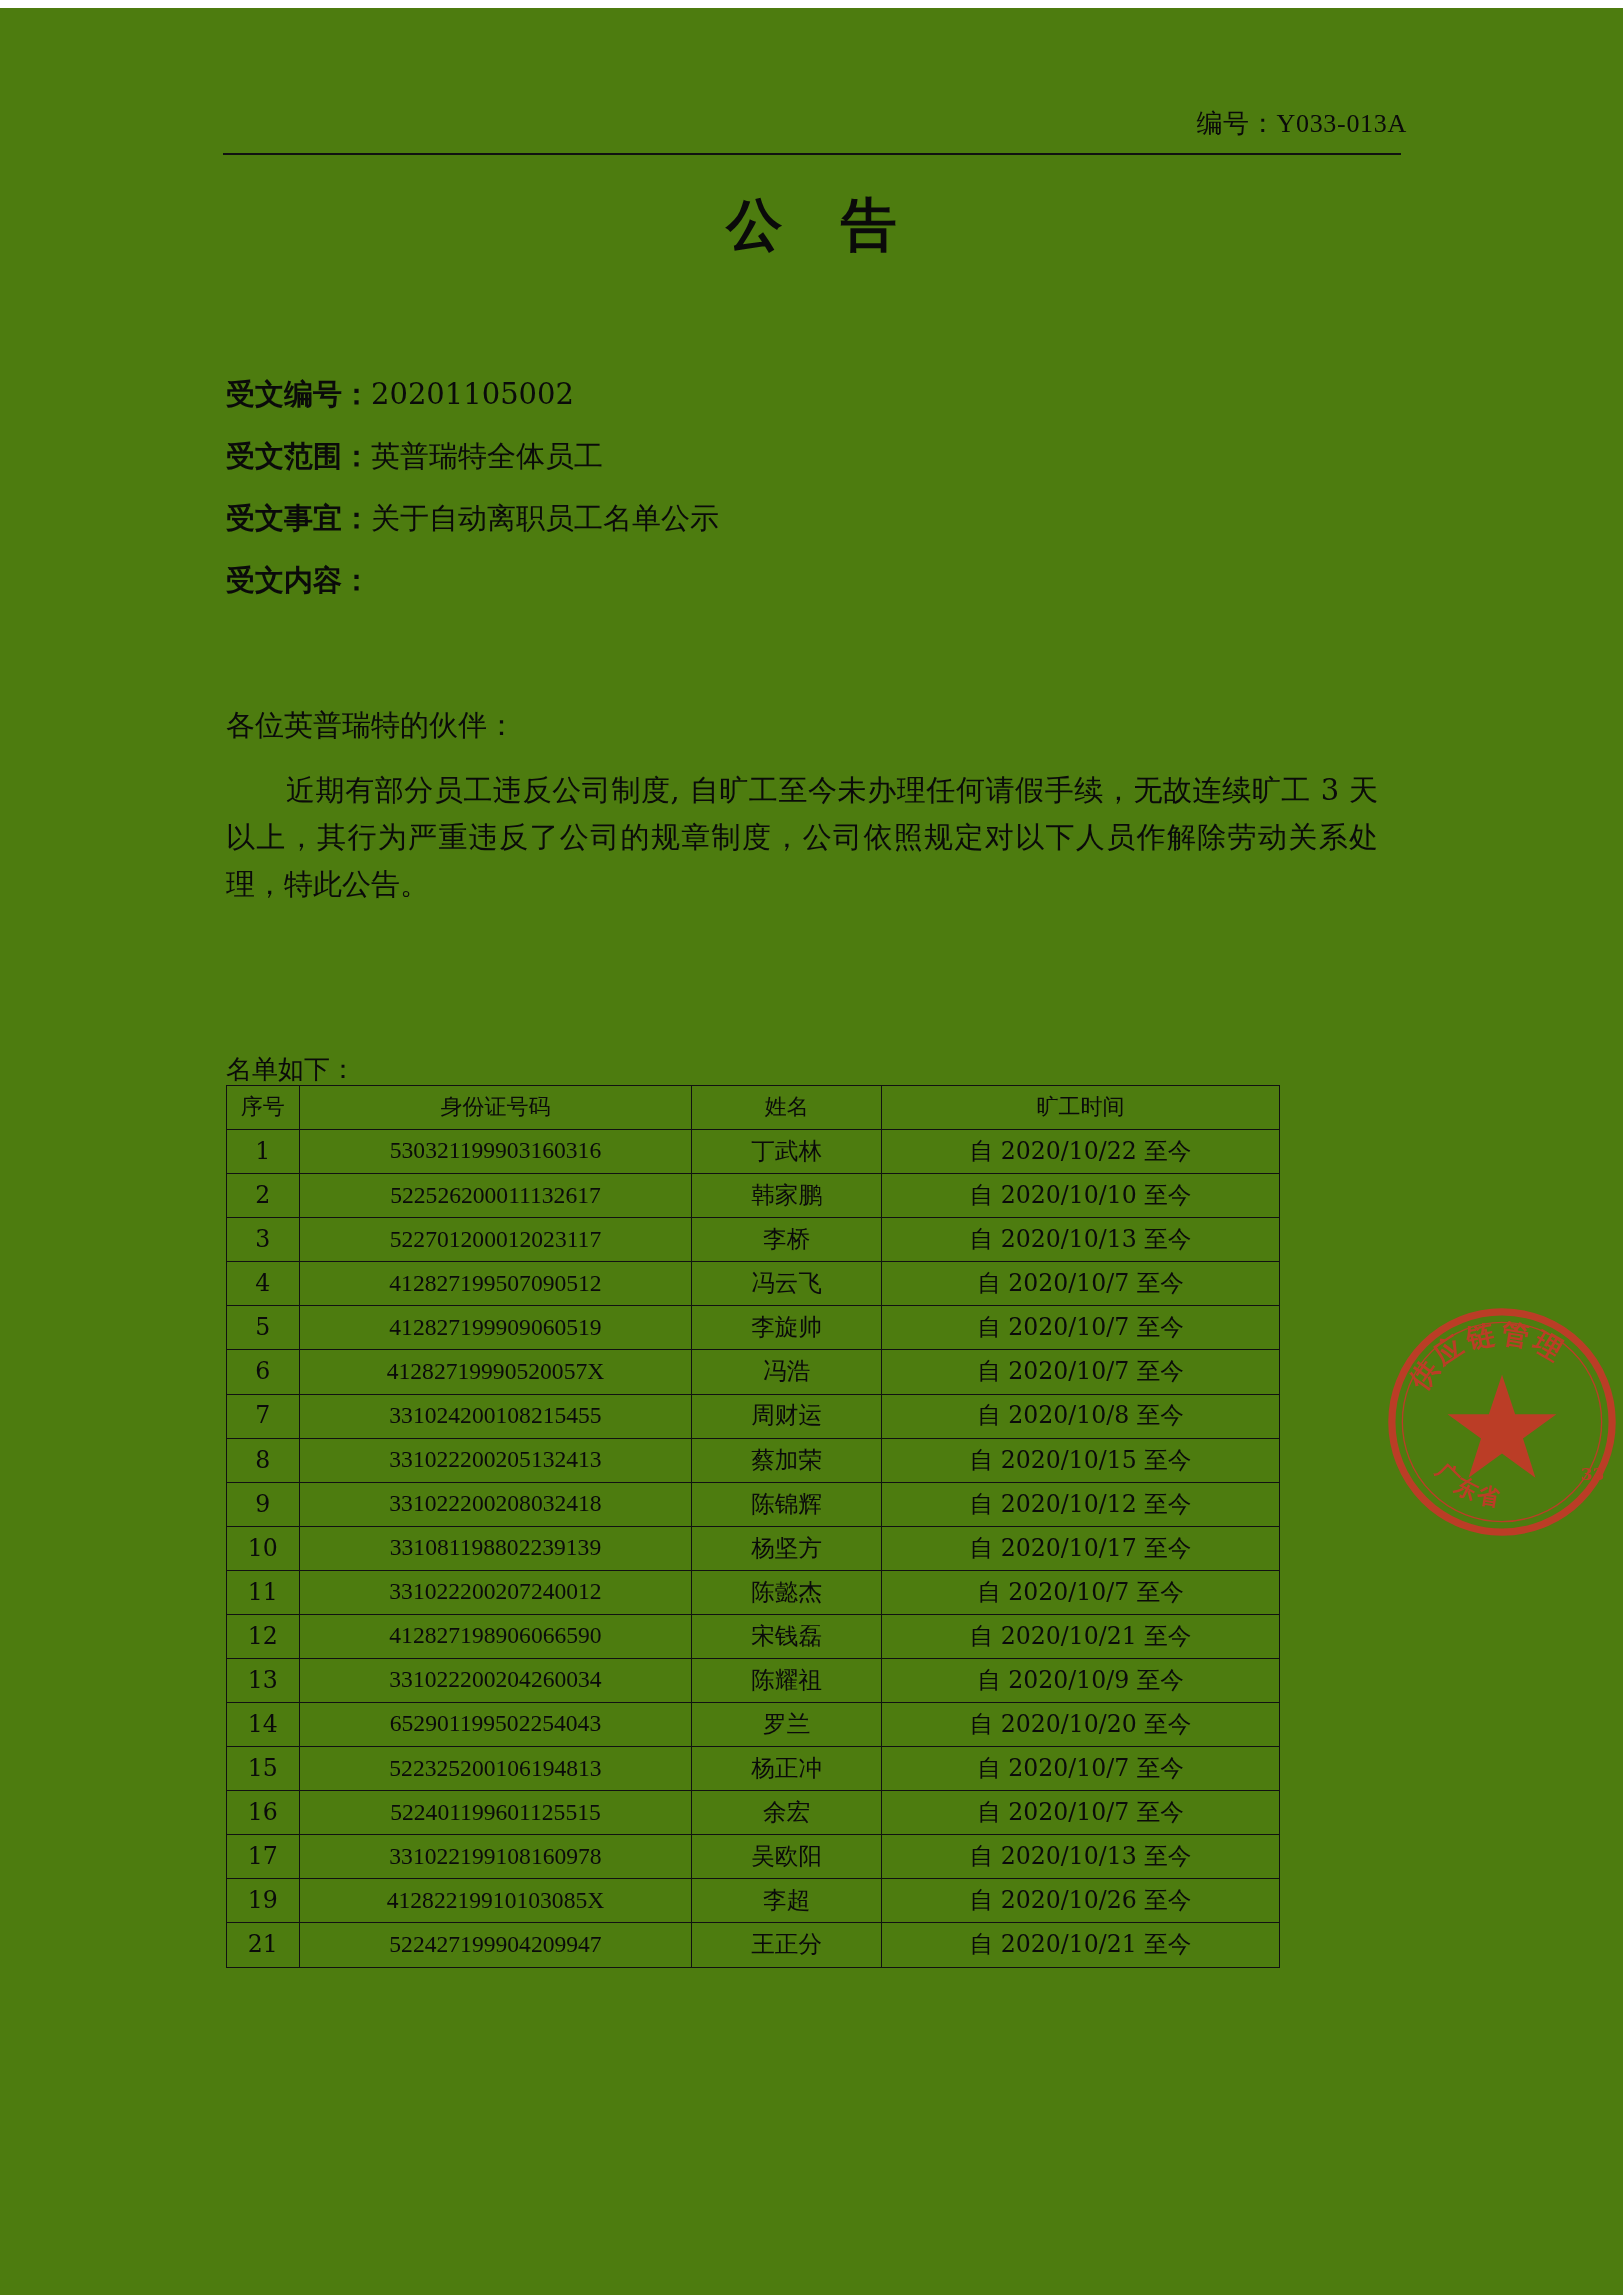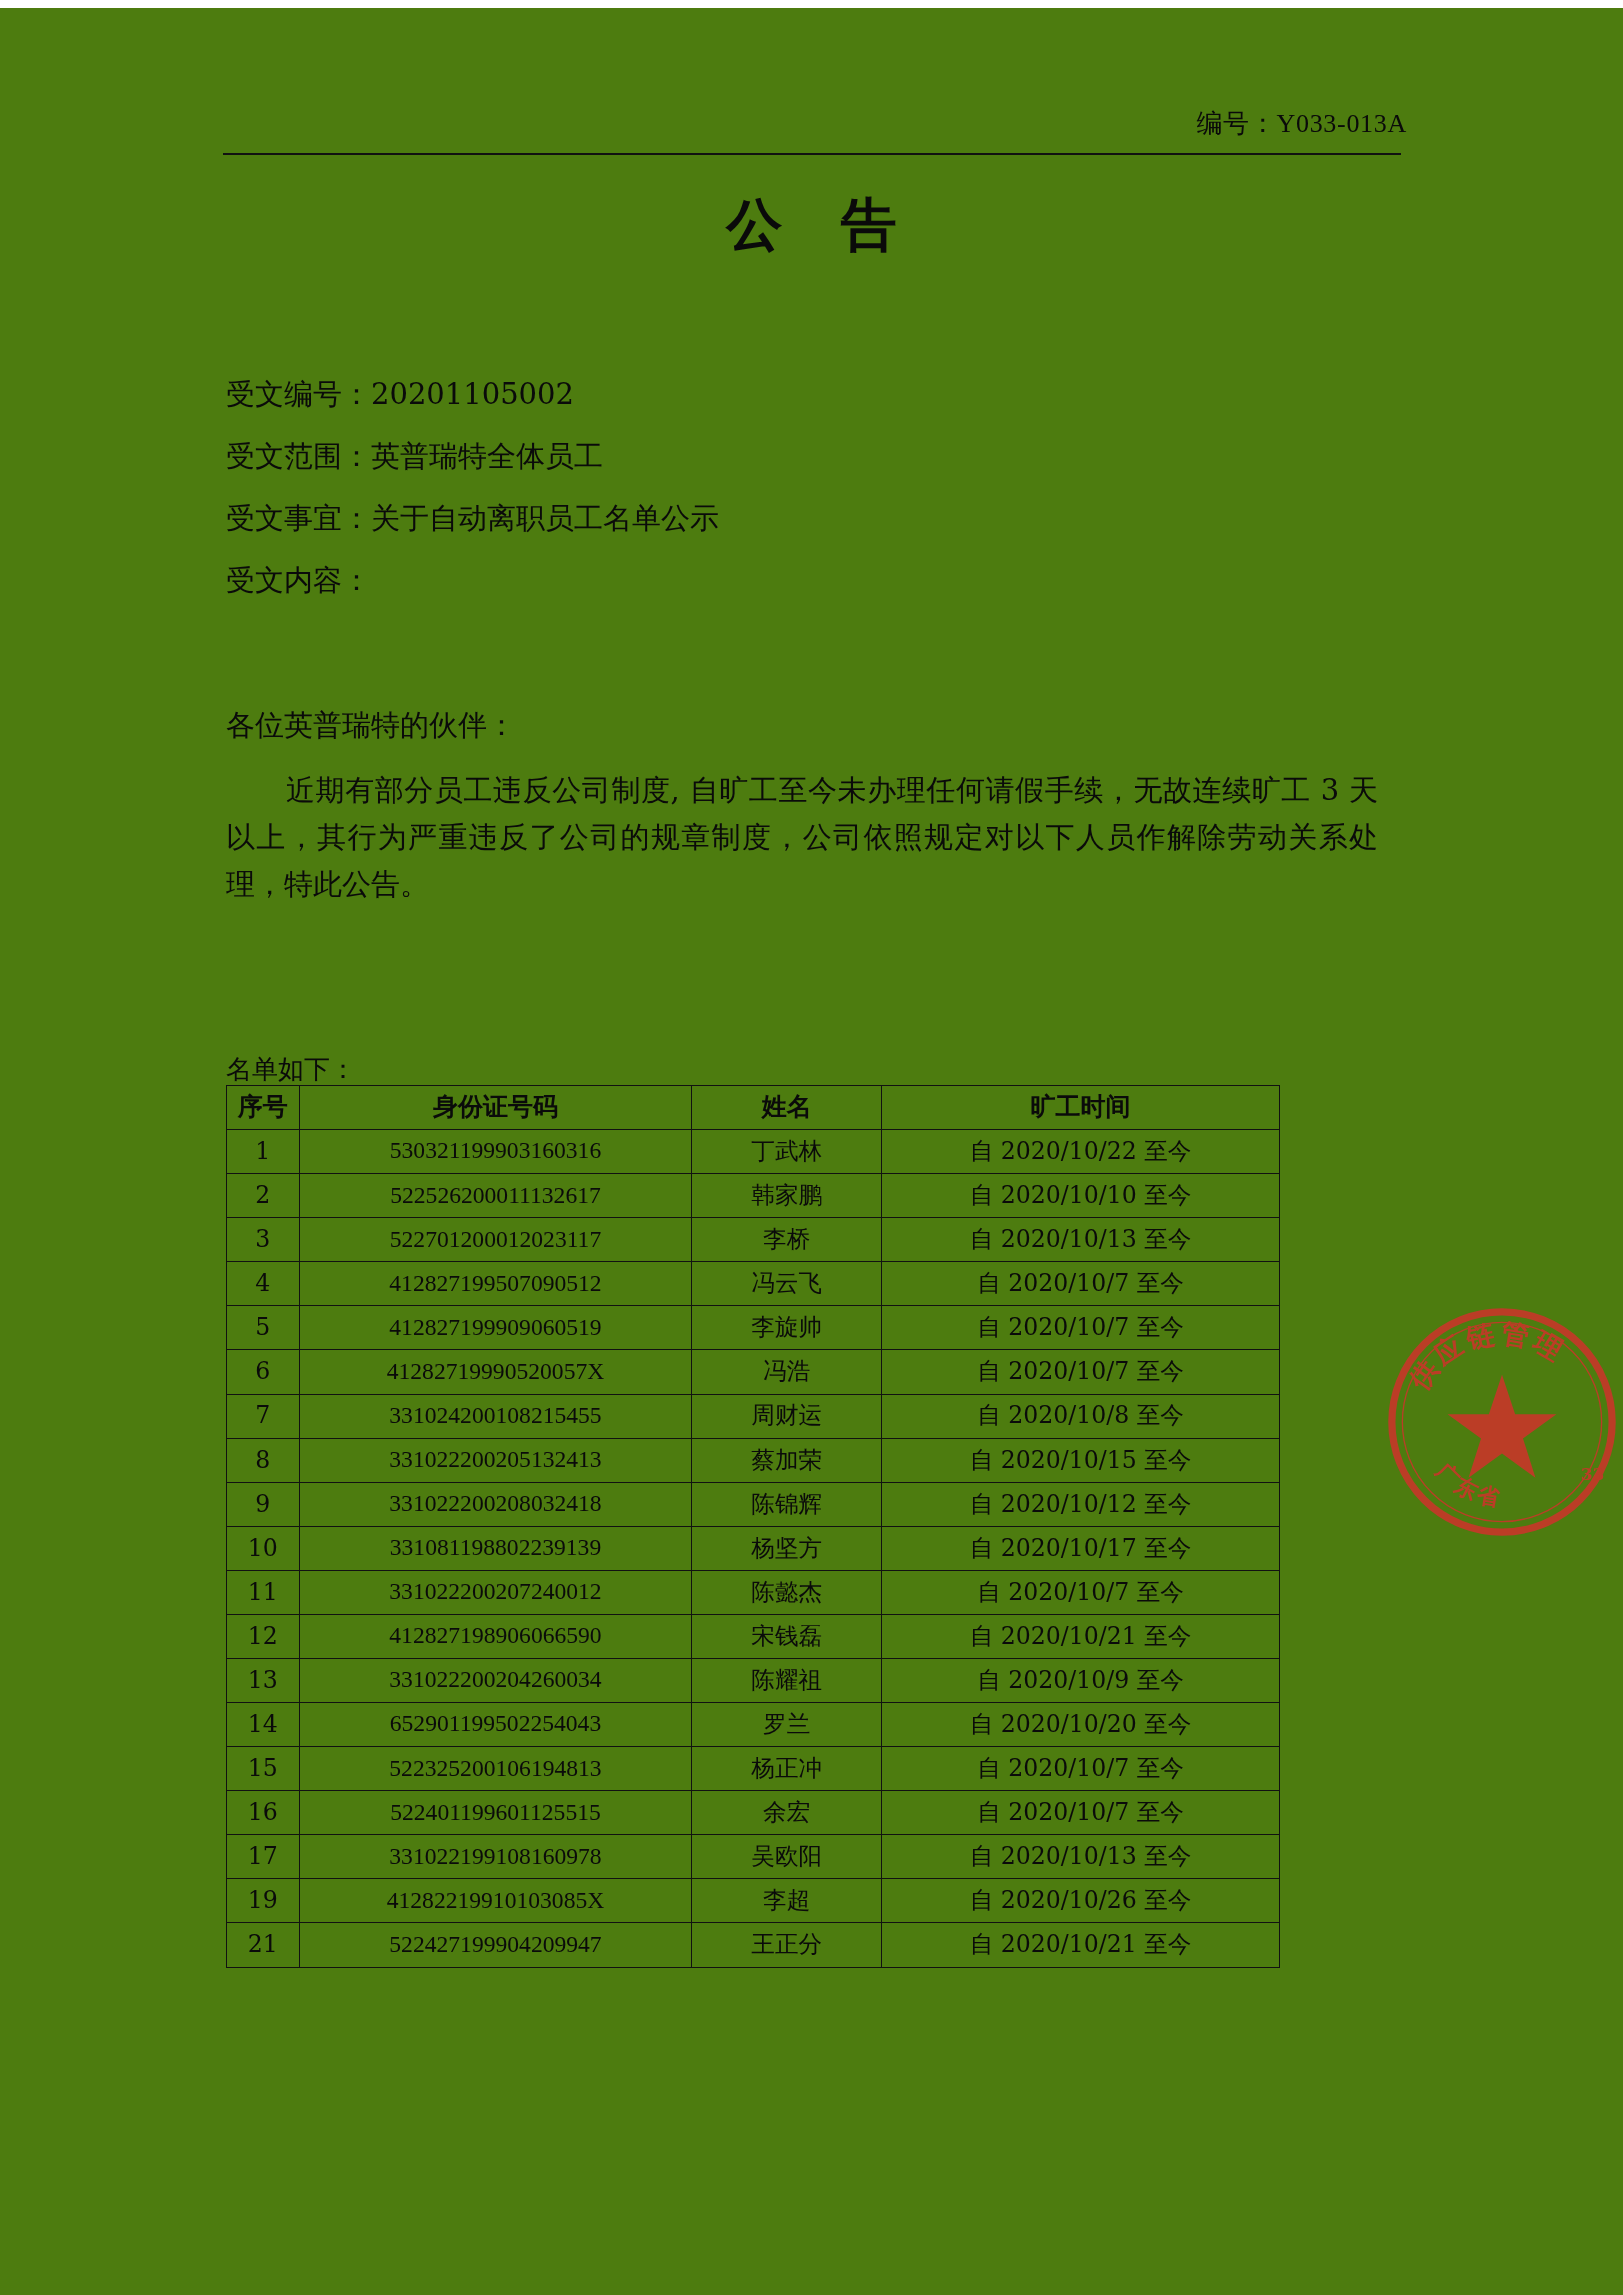--- a/index.html
+++ b/index.html
@@ -55,21 +55,21 @@
     text-indent: 19.6px;
     font-family: "DejaVu Serif", "Liberation Serif", serif;
   }
   .meta {
     position: absolute;
     left: 226px;
     width: 1178px;
     font-size: 29px;
   }
   .meta-row { margin-bottom: 22px; white-space: nowrap; }
-  .meta-label { font-weight: normal; }
+  .meta-label { font-weight: bold; }
   .meta-value { font-weight: normal; }
   #meta-block { top: 367px; }
 
   .body-text {
     position: absolute;
     left: 226px;
     width: 1152px;
     font-size: 29px;
     line-height: 1.62;
   }
@@ -94,22 +94,22 @@
     font-size: 23.6px;
   }
   table.namelist th, table.namelist td {
     border: 1.3px solid #111;
     text-align: center;
     padding: 3.9px 0 5.2px 0;
     height: 34px;
     font-weight: normal;
   }
   table.namelist thead th {
-    font-weight: bold;
-    font-size: 25px;
+    font-weight: normal;
+    font-size: 22px;
   }
   .col-idx { width: 72px; }
   .col-id  { width: 393px; font-family: "Liberation Serif", serif; }
   .col-name{ width: 190px; }
   .col-time{ width: 399px; margin-top: 28px; }
 
   
   .seal {
     position: absolute;
     left: 1384px;

